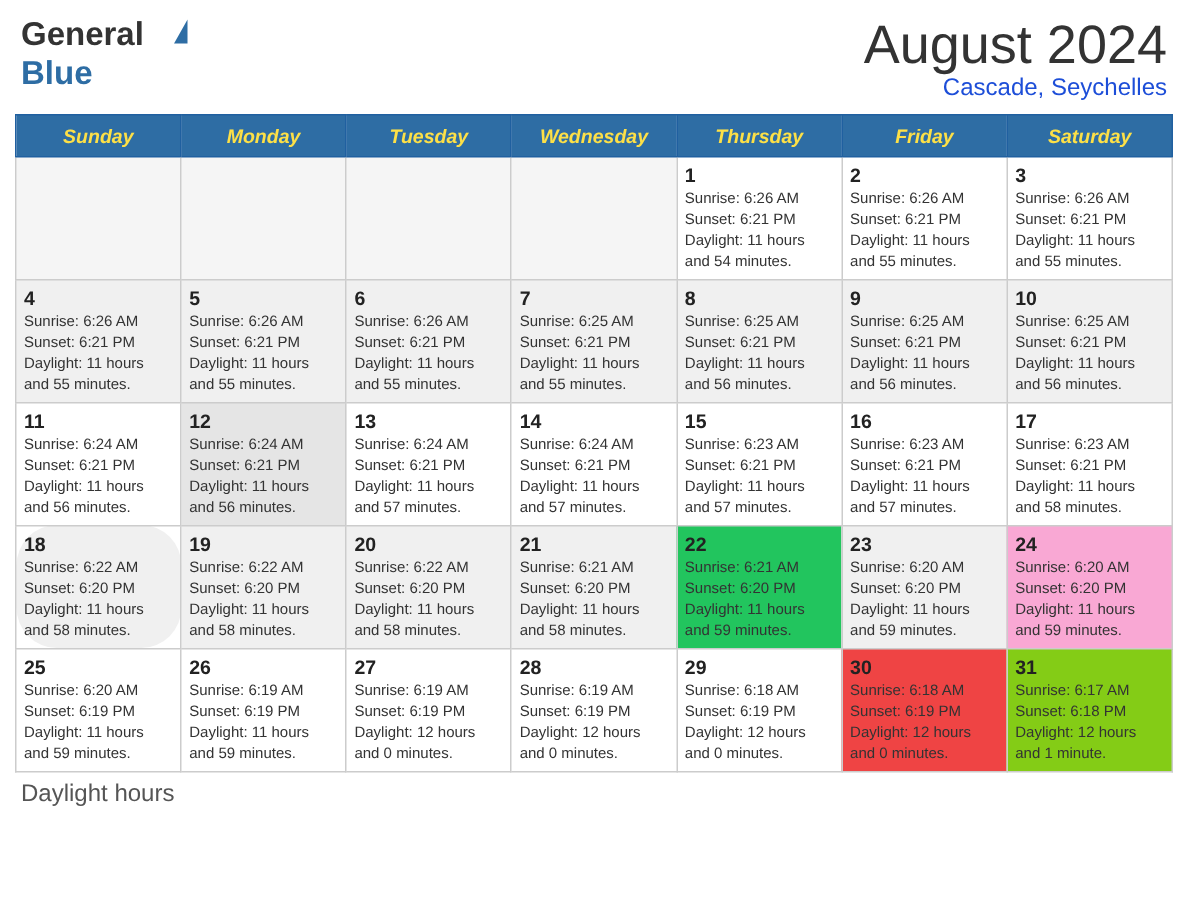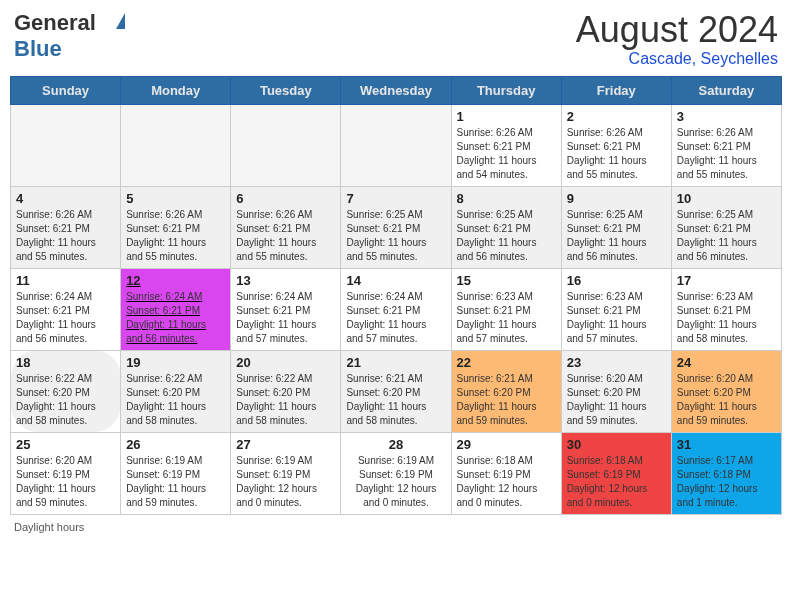--- a/index.html
+++ b/index.html
@@ -36,26 +36,27 @@
       color: #1d4ed8;
     }
     .calendar {
       width: 100%;
       border-collapse: collapse;
       border: 1px solid #ccc;
       font-size: 11px;
     }
     .calendar th {
       background: #2e6da4;
-      color: #e5e5e5;
+      color: #fde047;
       text-align: center;
       padding: 6px 4px;
       font-size: 13px;
       font-weight: bold;
       border: 1px solid #2060a0;
+      font-style: italic;
     }
     .calendar td {
       vertical-align: top;
       border: 1px solid #ccc;
       padding: 4px 5px;
       width: calc(100% / 7);
       height: 78px;
       background: #fff;
     }
     .calendar td.empty {
@@ -73,21 +74,21 @@
       margin-bottom: 2px;
       color: #222;
     }
     .day-info {
       font-size: 10px;
       color: #333;
       line-height: 1.4;
     }
     .footer {
       margin-top: 6px;
-      font-size: 11px;
+      font-size: 16px;
       color: #555;
       padding-left: 4px;
     }
     .logo-wrapper {
       display: flex;
       align-items: center;
       gap: 19px;
       justify-content: flex-end;
     }
     .logo-g {
@@ -185,21 +186,21 @@
         <td style="background: rgb(240, 240, 240);">
           <div class="day-number">10</div>
           <div class="day-info">Sunrise: 6:25 AM<br>Sunset: 6:21 PM<br>Daylight: 11 hours and 56 minutes.</div>
         </td>
       </tr>
       <tr>
         <td style="background: rgb(255, 255, 255); margin-top: 10px;">
           <div class="day-number">11</div>
           <div class="day-info">Sunrise: 6:24 AM<br>Sunset: 6:21 PM<br>Daylight: 11 hours and 56 minutes.</div>
         </td>
-        <td style="background: #d946ef; text-decoration: underline;">
+        <td style="background: #e5e5e5;">
           <div class="day-number">12</div>
           <div class="day-info">Sunrise: 6:24 AM<br>Sunset: 6:21 PM<br>Daylight: 11 hours and 56 minutes.</div>
         </td>
         <td style="background: rgb(255, 255, 255);">
           <div class="day-number">13</div>
           <div class="day-info">Sunrise: 6:24 AM<br>Sunset: 6:21 PM<br>Daylight: 11 hours and 57 minutes.</div>
         </td>
         <td style="background: rgb(255, 255, 255);">
           <div class="day-number">14</div>
           <div class="day-info">Sunrise: 6:24 AM<br>Sunset: 6:21 PM<br>Daylight: 11 hours and 57 minutes.</div>
@@ -227,59 +228,59 @@
           <div class="day-info">Sunrise: 6:22 AM<br>Sunset: 6:20 PM<br>Daylight: 11 hours and 58 minutes.</div>
         </td>
         <td style="background: rgb(240, 240, 240);">
           <div class="day-number">20</div>
           <div class="day-info">Sunrise: 6:22 AM<br>Sunset: 6:20 PM<br>Daylight: 11 hours and 58 minutes.</div>
         </td>
         <td style="background: rgb(240, 240, 240);">
           <div class="day-number">21</div>
           <div class="day-info">Sunrise: 6:21 AM<br>Sunset: 6:20 PM<br>Daylight: 11 hours and 58 minutes.</div>
         </td>
-        <td style="background: #fdba74;">
+        <td style="background: #22c55e;">
           <div class="day-number">22</div>
           <div class="day-info">Sunrise: 6:21 AM<br>Sunset: 6:20 PM<br>Daylight: 11 hours and 59 minutes.</div>
         </td>
         <td style="background: rgb(240, 240, 240);">
           <div class="day-number">23</div>
           <div class="day-info">Sunrise: 6:20 AM<br>Sunset: 6:20 PM<br>Daylight: 11 hours and 59 minutes.</div>
         </td>
-        <td style="background: #fdba74;">
+        <td style="background: #f9a8d4;">
           <div class="day-number">24</div>
           <div class="day-info">Sunrise: 6:20 AM<br>Sunset: 6:20 PM<br>Daylight: 11 hours and 59 minutes.</div>
         </td>
       </tr>
       <tr>
         <td style="background: rgb(255, 255, 255);">
           <div class="day-number">25</div>
           <div class="day-info">Sunrise: 6:20 AM<br>Sunset: 6:19 PM<br>Daylight: 11 hours and 59 minutes.</div>
         </td>
         <td style="background: rgb(255, 255, 255);">
           <div class="day-number">26</div>
           <div class="day-info">Sunrise: 6:19 AM<br>Sunset: 6:19 PM<br>Daylight: 11 hours and 59 minutes.</div>
         </td>
         <td style="background: rgb(255, 255, 255);">
           <div class="day-number">27</div>
           <div class="day-info">Sunrise: 6:19 AM<br>Sunset: 6:19 PM<br>Daylight: 12 hours and 0 minutes.</div>
         </td>
-        <td style="background: rgb(255, 255, 255); text-align: center;">
+        <td style="background: rgb(255, 255, 255);">
           <div class="day-number">28</div>
           <div class="day-info">Sunrise: 6:19 AM<br>Sunset: 6:19 PM<br>Daylight: 12 hours and 0 minutes.</div>
         </td>
         <td style="background: rgb(255, 255, 255);">
           <div class="day-number">29</div>
           <div class="day-info">Sunrise: 6:18 AM<br>Sunset: 6:19 PM<br>Daylight: 12 hours and 0 minutes.</div>
         </td>
         <td style="background: #ef4444;">
           <div class="day-number">30</div>
           <div class="day-info">Sunrise: 6:18 AM<br>Sunset: 6:19 PM<br>Daylight: 12 hours and 0 minutes.</div>
         </td>
-        <td style="background: #0ea5e9;">
+        <td style="background: #84cc16;">
           <div class="day-number">31</div>
           <div class="day-info">Sunrise: 6:17 AM<br>Sunset: 6:18 PM<br>Daylight: 12 hours and 1 minute.</div>
         </td>
       </tr>
     </tbody>
 </table>
 
 <div class="footer">
   <span>Daylight hours</span>
 </div>

